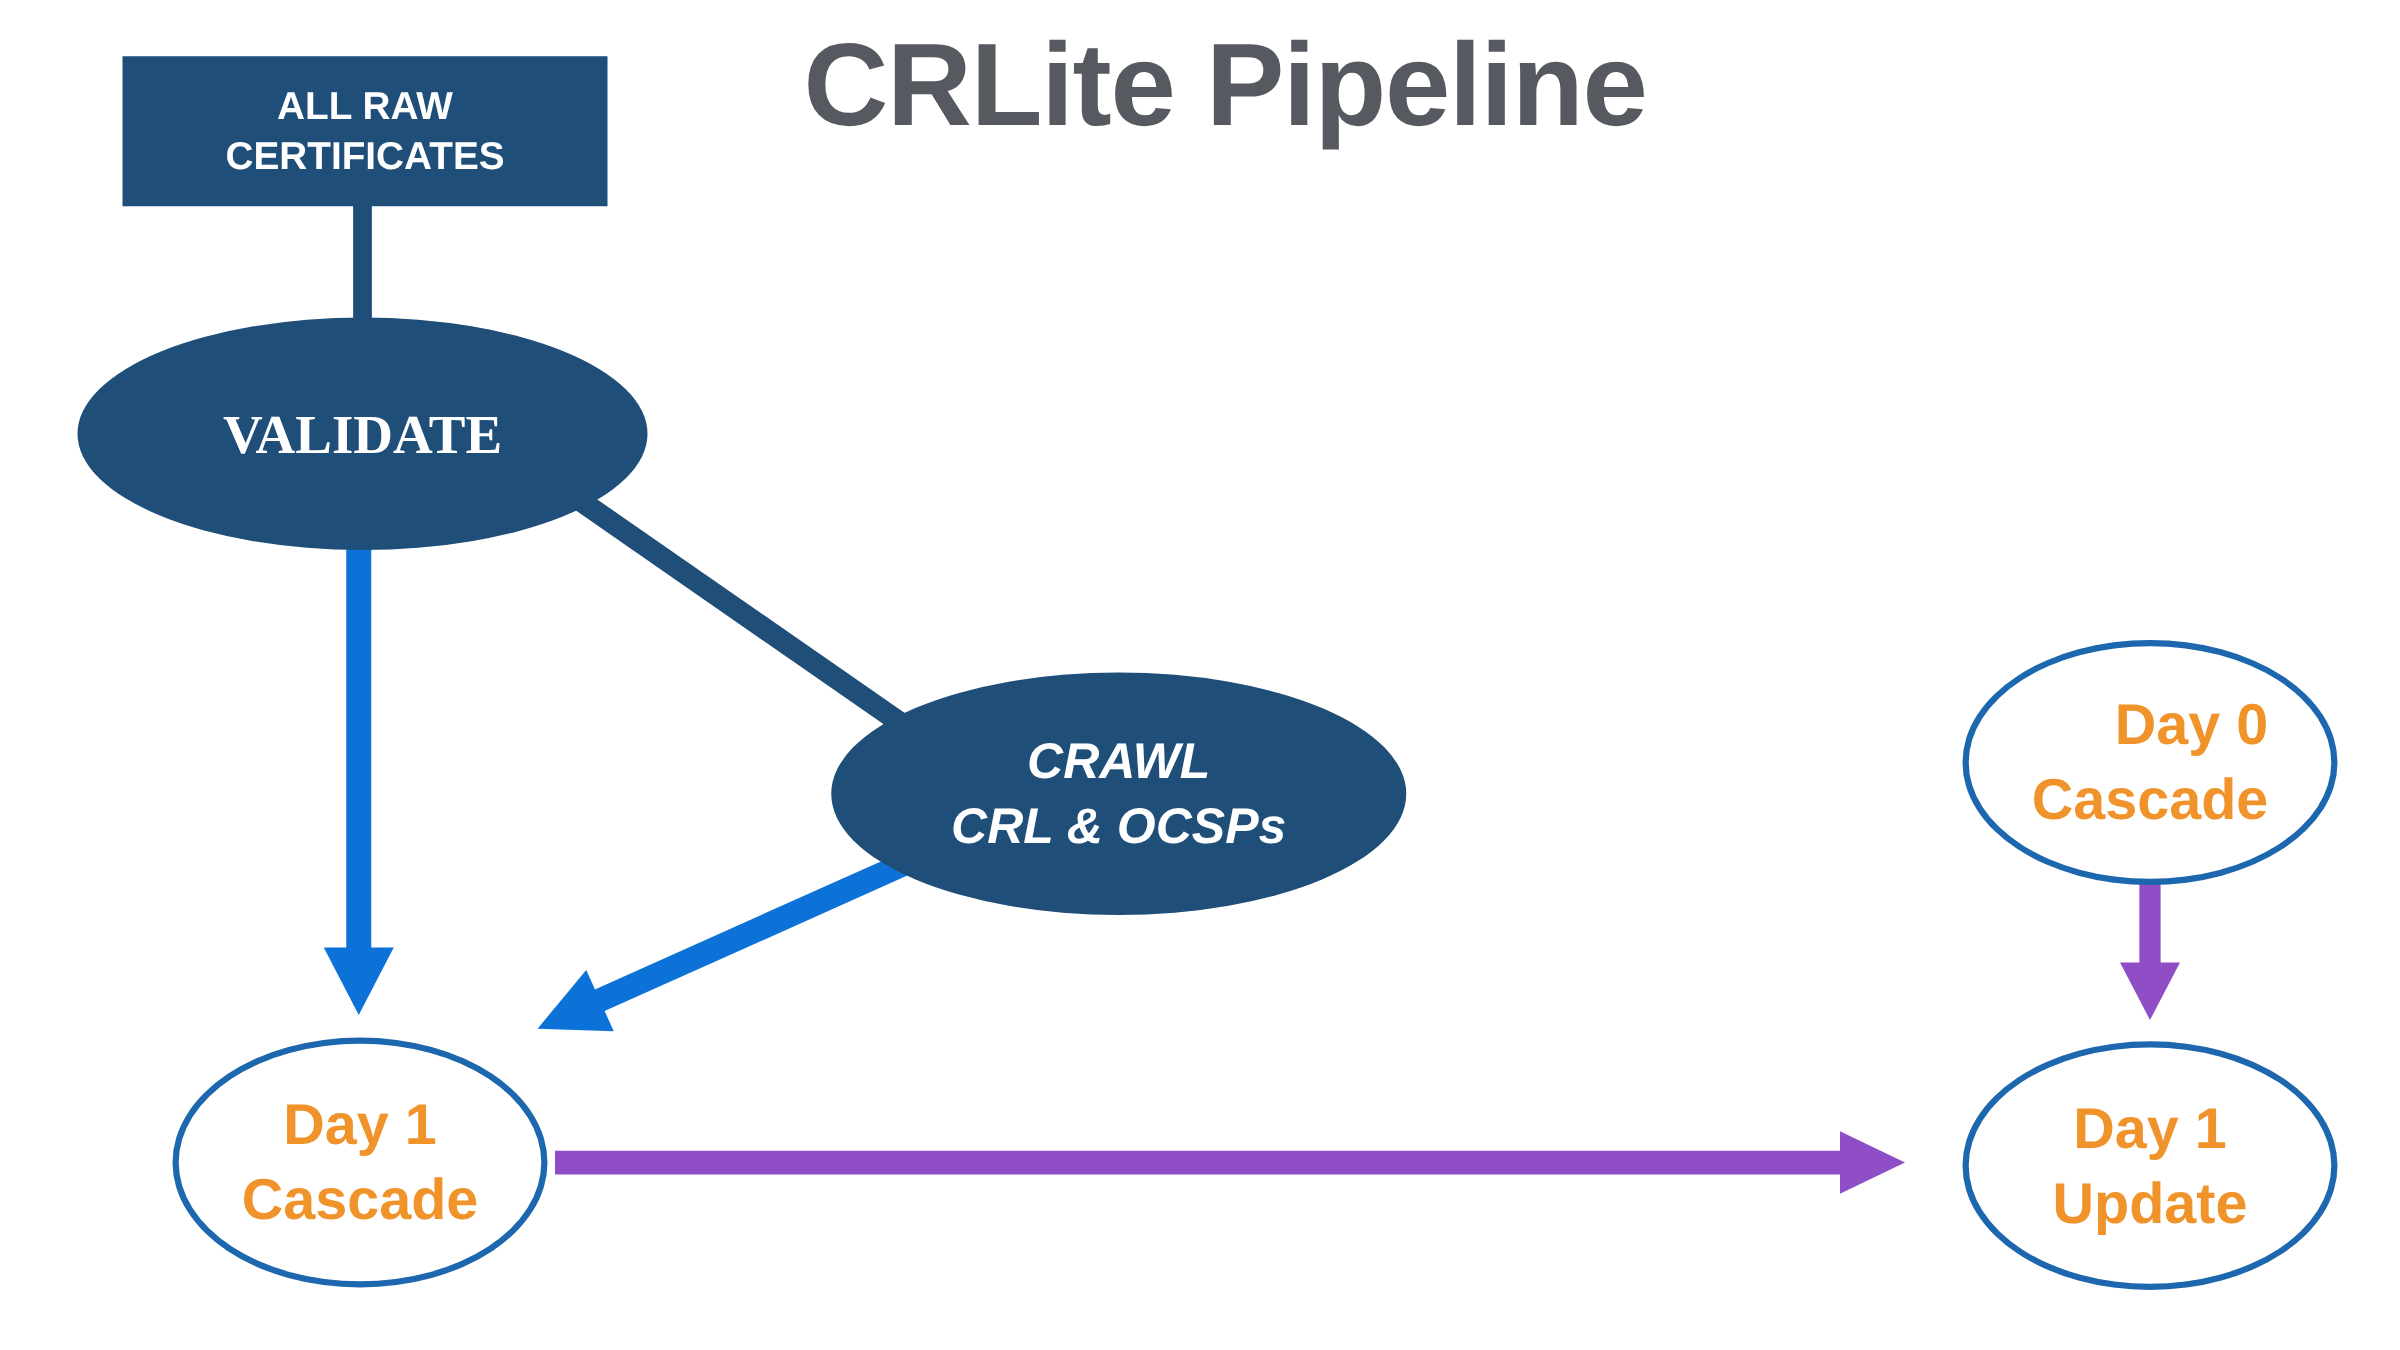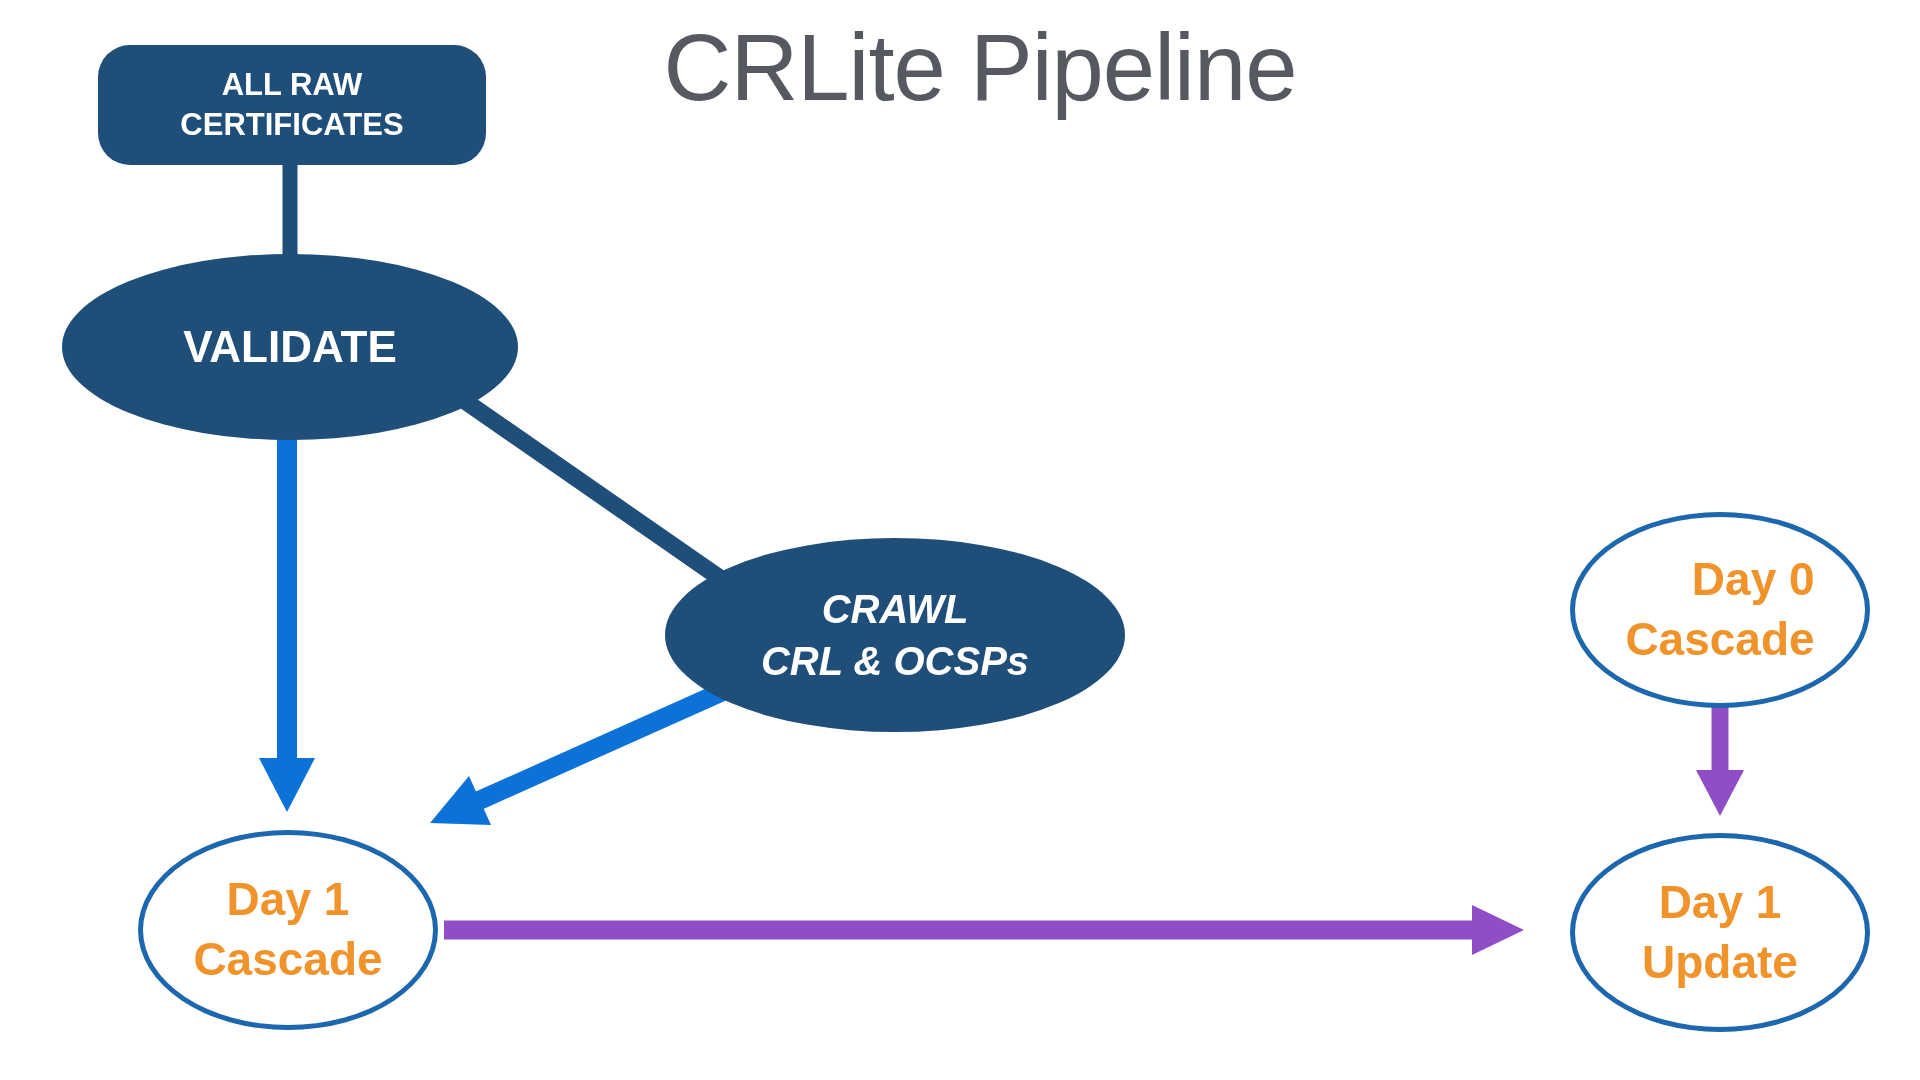--- a/index.html
+++ b/index.html
@@ -29,53 +29,53 @@
   .head-purple { fill: var(--purple); }
 
   .diagram-title {
     position: absolute;
     left: 560px;
     top: 14px;
     width: 840px;
     margin: 0;
     text-align: center;
     font-size: 94px;
-    font-weight: normal;
+    font-weight: bold;
     color: var(--title-gray);
     white-space: nowrap;
     letter-spacing: -1px;
   }
   .node {
     position: absolute;
     box-sizing: border-box;
     display: flex;
     align-items: center;
     justify-content: center;
     text-align: center;
     font-weight: bold;
     white-space: pre-line;
-    border-radius: 32px;
   }
   .node-dark {
     background: var(--dark-blue);
     color: var(--node-text-white);
   }
   .ellipse { border-radius: 50%; }
   .node-light {
     background: #ffffff;
     border: 5px solid var(--ellipse-border-blue);
     color: var(--orange);
   }
   .node-all-raw {
     left: 98px; top: 45px; width: 388px; height: 120px;
     font-size: 31px; line-height: 1.3;
   }
   .node-validate {
     left: 62px; top: 254px; width: 456px; height: 186px;
     font-size: 44px;
+    font-family: Liberation Serif, serif;
   }
   .node-crawl {
     left: 665px; top: 538px; width: 460px; height: 194px;
     font-size: 40px; line-height: 1.3; font-style: italic;
   }
   .node-day1-cascade {
     left: 138px; top: 830px; width: 300px; height: 200px;
     font-size: 46px; line-height: 1.3;
   }
   .node-day0-cascade {

